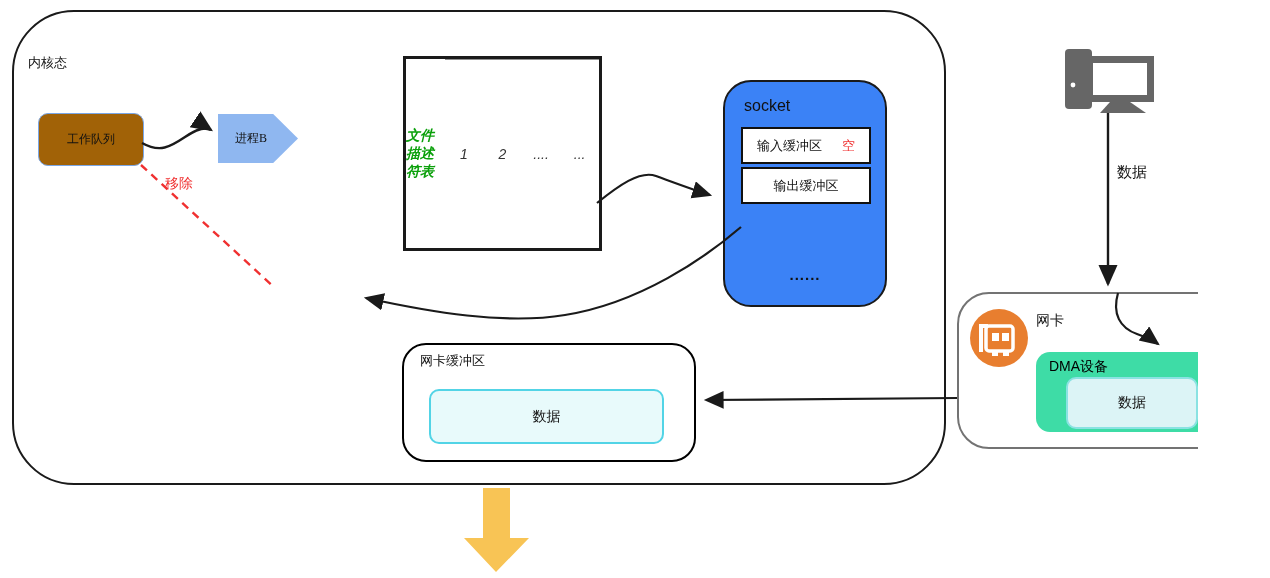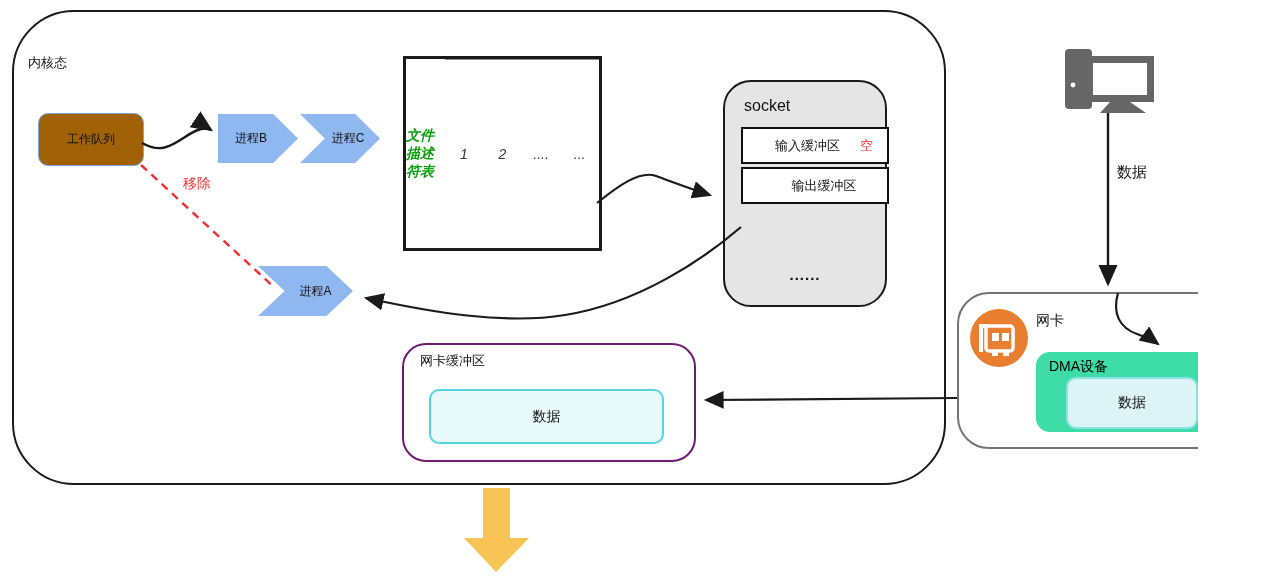--- a/index.html
+++ b/index.html
@@ -8,38 +8,38 @@
     font-family:"Liberation Sans","DejaVu Sans",sans-serif;color:#111;
   }
   .abs{position:absolute;}
   
   .kernel-box{left:12px;top:10px;width:930px;height:471px;border:2.5px solid #1a1a1a;border-radius:62px;background:#fff;}
   .kernel-label{left:28px;top:54px;font-size:13px;color:#111;}
   
   .work-queue{left:38px;top:113px;width:104px;height:51px;background:#a16207;border:1px solid #7aa6e6;border-radius:10px;
     display:flex;align-items:center;justify-content:center;font-size:12px;}
   
-  .chev{position:absolute;background:#8FB7F0;display:flex;align-items:center;justify-content:center;font-size:12px;}
+  .chev{position:absolute;background:#8FB7F0;display:flex;align-items:center;justify-content:center;font-size:12px;font-family:Liberation Serif, serif;}
   .chev-b{left:218px;top:114px;width:80px;height:49px;clip-path:polygon(0 0,69% 0,100% 50%,69% 100%,0 100%);padding-right:14px;box-sizing:border-box;}
   .chev-c{left:300px;top:114px;width:80px;height:49px;clip-path:polygon(0 0,69% 0,100% 50%,69% 100%,0 100%,31% 50%);padding-left:16px;box-sizing:border-box;}
   .chev-a{left:258px;top:266px;width:95px;height:50px;clip-path:polygon(0 0,72% 0,100% 50%,72% 100%,0 100%,28% 50%);padding-left:20px;box-sizing:border-box;}
-  .remove-label{left:183px;top:175px;font-size:14px;color:#F03030;}
+  .remove-label{left:165px;top:175px;font-size:14px;color:#F03030;}
   
   .fd-table{left:403px;top:56px;width:193px;height:189px;border:3px solid #1a1a1a;background:#fff;display:flex;flex-direction:row;font-style:italic;}
   .fd-row{flex:1;display:flex;align-items:center;justify-content:center;font-size:14px;border-top:1px solid #8f8f8f;color:#333;}
   .fd-head{border-top:none;color:#0BA00B;font-weight:bold;font-size:14px;}
   
-  .socket-box{left:723px;top:80px;width:160px;height:223px;border:2px solid #1a1a1a;border-radius:28px;background:#e5e5e5;}
+  .socket-box{left:723px;top:80px;width:160px;height:223px;border:2px solid #1a1a1a;border-radius:28px;background:#3b82f6;}
   .socket-title{left:19px;top:15px;font-size:16px;color:#111;}
   .sock-buf{position:absolute;left:16px;width:126px;height:33px;border:2px solid #111;background:#fff;
-    display:flex;align-items:center;justify-content:center;gap:20px;font-size:13px;padding-left:18px;}
+    display:flex;align-items:center;justify-content:center;gap:20px;font-size:13px;}
   .sock-buf .badge{color:#F03030;}
   .sock-ellipsis{left:0;right:0;top:184px;text-align:center;font-size:15px;font-weight:bold;letter-spacing:1px;}
   
-  .nicbuf-box{left:402px;top:343px;width:290px;height:115px;border:2px solid #701a75;border-radius:24px;background:#fff;}
+  .nicbuf-box{left:402px;top:343px;width:290px;height:115px;border:2px solid #000000;border-radius:24px;background:#fff;}
   .nicbuf-title{left:16px;top:7px;font-size:13px;}
   .nicbuf-data{left:25px;top:44px;width:231px;height:51px;background:#E8FAFB;border:2px solid #52D4E6;border-radius:10px;
     display:flex;align-items:center;justify-content:center;font-size:14px;}
   
   .nic-box{left:957px;top:292px;width:303px;height:153px;border:2px solid #737373;border-radius:32px;background:#fff;}
   .nic-badge{left:11px;top:15px;width:58px;height:58px;border-radius:50%;background:#E87E2F;}
   .nic-title{left:77px;top:18px;font-size:14px;}
   .dma-box{left:77px;top:58px;width:190px;height:80px;background:#3EDCA6;border-radius:14px;}
   .dma-title{left:13px;top:6px;font-size:14px;color:#000000;}
   .dma-data{left:30px;top:25px;width:128px;height:48px;background:#DCF4F6;border:2px solid #8AE2E2;border-radius:10px;
@@ -54,26 +54,20 @@
 <div id="canvas">
 
   <div class="abs kernel-box"></div>
   <div class="abs kernel-label">内核态</div>
 
   <div class="abs work-queue">
     <span>工作队列</span>
   </div>
   <div class="chev chev-b">
     <span>进程B</span>
-  </div>
-  <div class="chev chev-c">
-    <span>进程C</span>
-  </div>
-  <div class="chev chev-a">
-    <span>进程A</span>
   </div>
   <div class="abs remove-label">移除</div>
 
   <div class="abs fd-table">
     <div class="fd-row fd-head">文件描述符表</div>
     <div class="fd-row">1</div>
     <div class="fd-row">2</div>
     <div class="fd-row">....</div>
     <div class="fd-row">...</div>
   </div>

